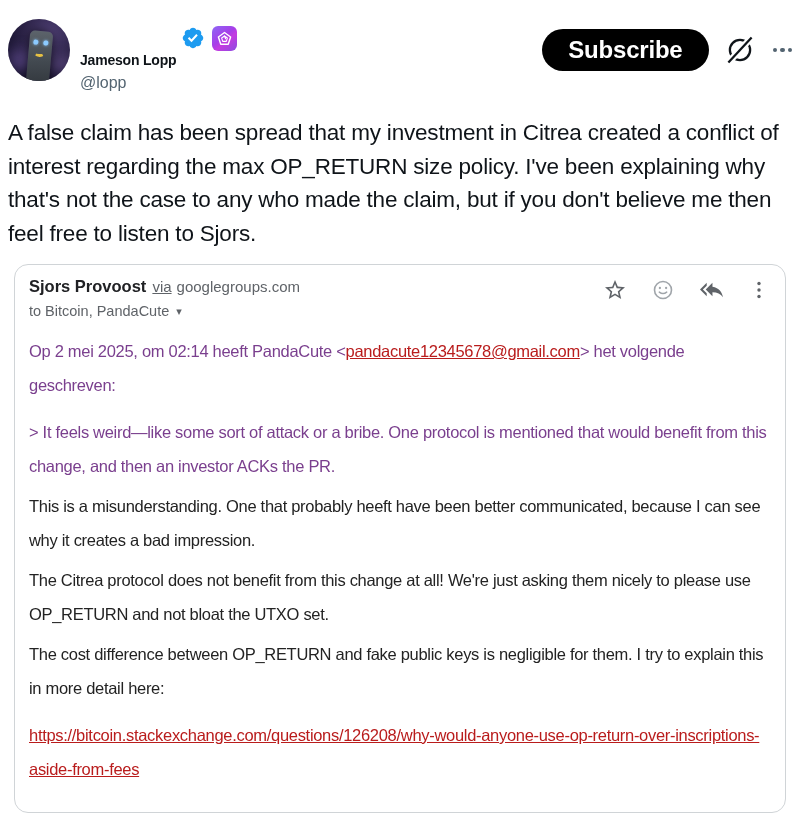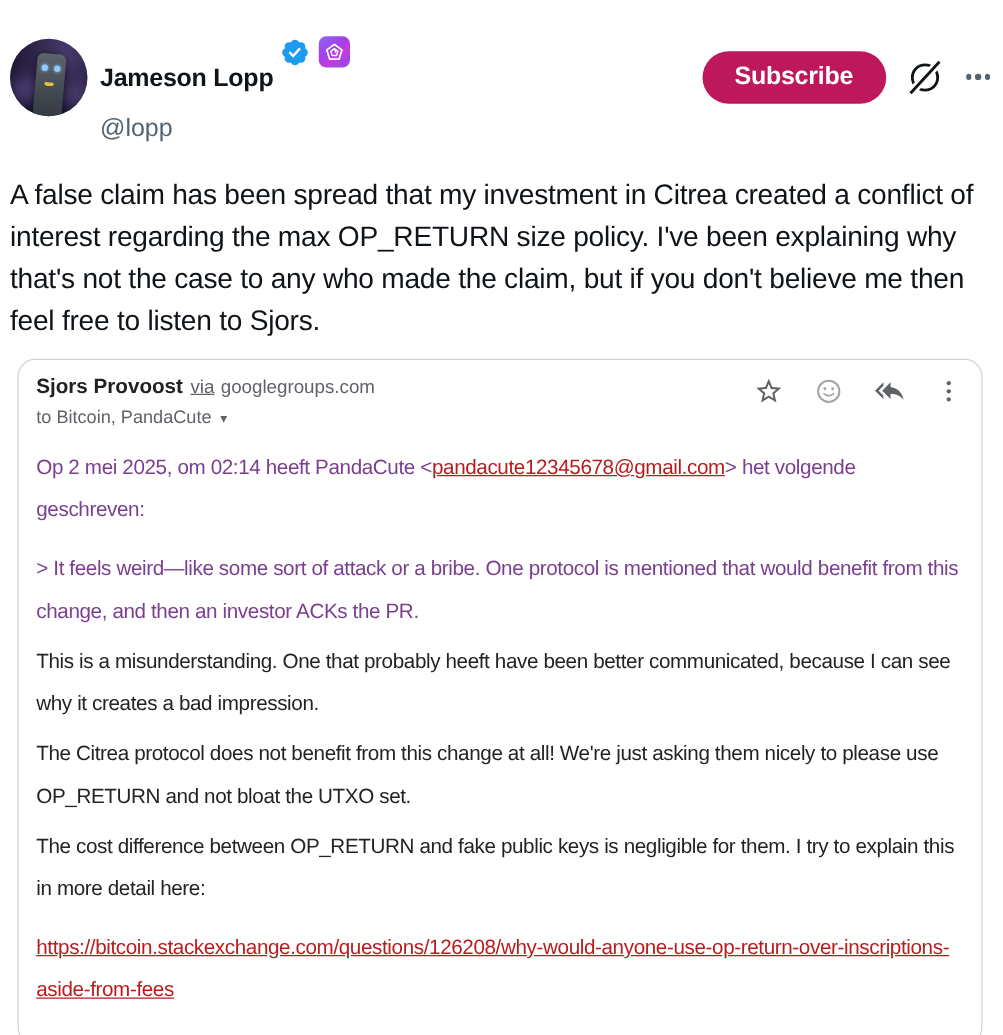--- a/index.html
+++ b/index.html
@@ -26,31 +26,31 @@
     background:linear-gradient(175deg,#5d646c 0%, #434a51 55%, #32373d 100%);
     border-radius:5px; transform:rotate(5deg); box-shadow:0 0 8px rgba(0,0,0,.55); z-index:2; }
   .robot .eye { position:absolute; top:9px; width:5px; height:5px; border-radius:50%;
     background:#8ccaff; box-shadow:0 0 3px #8ccaff; }
   .eye-left { left:4px; } .eye-right { right:4px; }
   .robot .mouth { position:absolute; top:19px; left:6px; width:10px; height:7px;
     border:2px solid transparent; border-bottom:3px solid #e5c043; border-radius:50%; }
 
   .name-block { margin-left:10px; min-width:0; }
   .name-row { display:flex; align-items:center; gap:5px; }
-  .display-name { font-size:20px; font-weight:700; color:#0f1419; letter-spacing:-0.2px; cursor:pointer;margin-top:44px; }
+  .display-name { font-size:14px; font-weight:700; color:#0f1419; letter-spacing:-0.2px; cursor:pointer;margin-top:44px; }
   .verified { width:24px; height:24px; flex:none; }
   .nft-badge { width:25px; height:25px; flex:none; border-radius:6px; margin-left:2px;
     background:linear-gradient(140deg,#8d68f5 0%, #a63ee8 45%, #c43be0 60%, #8a4de0 100%);
     display:flex; align-items:center; justify-content:center; }
-  .handle { font-size:20px; color:#536471; margin-top:17px; }
+  .handle { font-size:16px; color:#536471; margin-top:6px; }
 
   .header-right { margin-left:auto; display:flex; align-items:center; gap:15px; }
   .subscribe-btn {
-    background:#be185d; color:#ffffff; border:none; border-radius:22px;
-    height:42px; padding:0 26px; font-size:20px; font-weight:700;
+    background:#000000; color:#ffffff; border:none; border-radius:22px;
+    height:42px; padding:0 26px; font-size:24px; font-weight:700;
     font-family:"Liberation Sans", sans-serif; cursor:pointer; letter-spacing:-0.2px;
   }
   .grok-btn { width:32px; height:32px; background:none; border:none; cursor:pointer; padding:0; }
   .more-btn { background:none; border:none; cursor:pointer; display:flex; gap:3px; padding:4px 2px; }
   .more-btn i { width:4.5px; height:4.5px; border-radius:50%; background:#536471; display:block; }
 
   
   .tweet-text {
     margin-top:24px; font-size:22.5px; line-height:33.5px; color:#0f1419;
     letter-spacing:-0.2px; width:786px;

